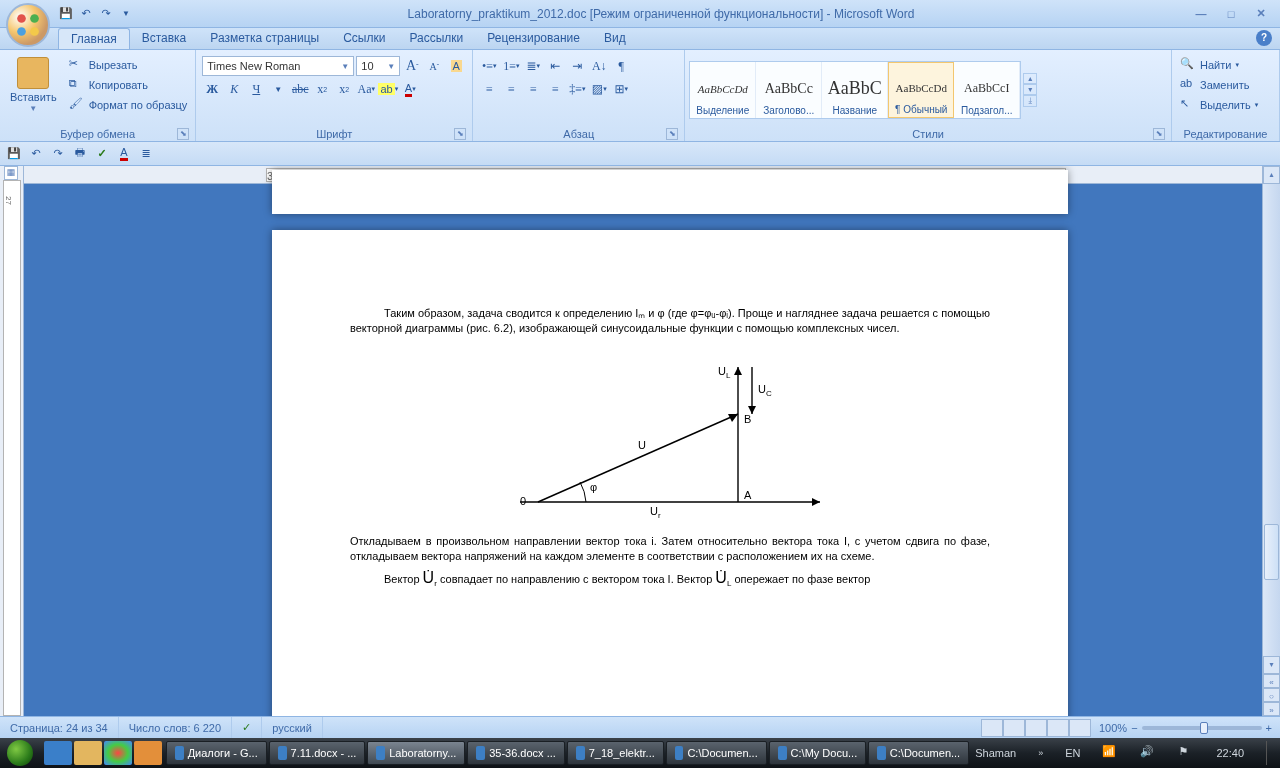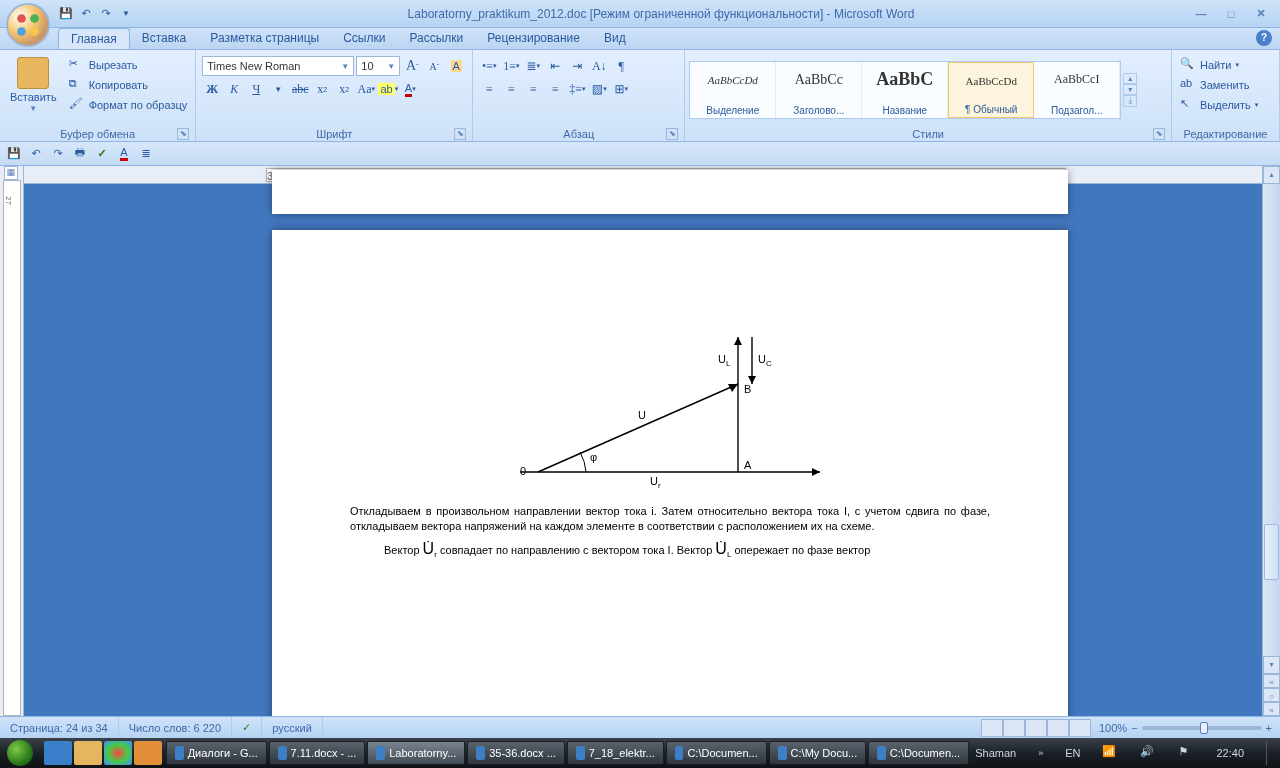--- a/index.html
+++ b/index.html
@@ -26,21 +26,21 @@
 .bigbtn span{color:#2a5a9e;font-size:11px;text-align:center;line-height:1.1}
 .clip-col{display:flex;flex-direction:column;gap:2px;padding-top:4px}
 .clip-row{display:flex;align-items:center;gap:4px;color:#2a5a9e;font-size:11px;padding:1px 4px}
 .clip-row .mi{width:16px;height:16px;display:inline-block}
 .font-col{display:flex;flex-direction:column;gap:3px;padding:4px 2px}
 .font-row{display:flex;gap:2px;align-items:center}
 .combo{background:#fff;border:1px solid #9db7d8;height:20px;display:flex;align-items:center;padding:0 4px;font-size:11px;color:#333}
 .combo .arrow{margin-left:auto;font-size:8px;color:#5a7fba}
 .ribbtn{width:20px;height:20px;border:1px solid transparent;display:flex;align-items:center;justify-content:center;color:#2a5a9e;font-size:12px;font-family:"Times New Roman",serif}
 .styles-gallery{display:flex;border:1px solid #aecbed;background:#fafdff;height:58px}
-.style-item{width:86px;border-right:1px solid #e2ecf8;display:flex;flex-direction:column;align-items:center;justify-content:space-between;padding:2px}
+.style-item{width:66px;border-right:1px solid #e2ecf8;display:flex;flex-direction:column;align-items:center;justify-content:flex-end;padding:2px}
 .style-item.sel{border:1px solid #f3c76f;background:#fdf4dd}
 .style-prev{font-family:"Times New Roman",serif;color:#333;height:32px;display:flex;align-items:center}
 .style-name{font-size:10px;color:#2a5a9e}
 .gal-controls{width:14px;display:flex;flex-direction:column}
 .gal-controls div{flex:1;border:1px solid #aecbed;font-size:8px;text-align:center;color:#5a7fba}
 .edit-col{display:flex;flex-direction:column;gap:2px;padding-top:4px}
 .qat2{height:24px;background:linear-gradient(#d7e7f9,#c5dbf5);display:flex;align-items:center;gap:6px;padding-left:6px;border-bottom:1px solid #8fb5e3}
 .qat2 div{width:16px;height:16px;color:#2a5a9e;display:flex;align-items:center;justify-content:center}
 .workspace{flex:1;background:#2f5f9e;display:flex;position:relative;overflow:hidden}
 .vruler{width:24px;background:#e8eef7;border-right:1px solid #9db7d8;position:relative}
@@ -217,21 +217,21 @@
       <div class="styles-gallery" id="styles-gallery">
           <div class="style-item">
             <div class="style-prev" style="font-size: 11px; font-style: italic;">AaBbCcDd</div>
             <div class="style-name">Выделение</div>
           </div>
           <div class="style-item">
             <div class="style-prev" style="font-size: 14px;">AaBbCc</div>
             <div class="style-name">Заголово...</div>
           </div>
           <div class="style-item">
-            <div class="style-prev" style="font-size: 18px; font-weight: bold;">AaBbC</div>
+            <div class="style-prev" style="font-size: 18px; font-weight: normal;">AaBbC</div>
             <div class="style-name">Название</div>
           </div>
           <div class="style-item sel">
             <div class="style-prev" style="font-size: 11px;">AaBbCcDd</div>
             <div class="style-name">¶ Обычный</div>
           </div>
           <div class="style-item">
             <div class="style-prev" style="font-size: 12px;">AaBbCcI</div>
             <div class="style-name">Подзагол...</div>
           </div>
@@ -307,39 +307,40 @@
           <span style="left: 570px;">12</span>
           <span style="left: 608px;">13</span>
           <span style="left: 646px;">14</span>
           <span style="left: 684px;">15</span>
           <span style="left: 722px;">16</span>
           <span style="left: 760px;">17</span>
         </div>
     </div>
     <div class="page page1"></div>
     <div class="page page2">
+      <p class="indent">Таким образом, задача сводится к определению Iₘ и φ (где φ=φᵤ-φᵢ). Проще и нагляднее задача решается с помощью векторной диаграммы (рис. 6.2), изображающей синусоидальные функции с помощью комплексных чисел.</p>
       <div class="figure">
         <div class="diagram">
           <svg width="360" height="170" viewBox="0 0 360 170">
 
             <line x1="30" y1="150" x2="330" y2="150" stroke="#000" stroke-width="1.4"></line>
             <polygon points="330,150 322,146 322,154" fill="#000"></polygon>
 
             <line x1="248" y1="150" x2="248" y2="15" stroke="#000" stroke-width="1.4"></line>
             <polygon points="248,15 244,23 252,23" fill="#000"></polygon>
 
             <line x1="262" y1="15" x2="262" y2="62" stroke="#000" stroke-width="1.4"></line>
             <polygon points="262,62 258,54 266,54" fill="#000"></polygon>
 
             <line x1="48" y1="150" x2="248" y2="62" stroke="#000" stroke-width="1.4"></line>
             <polygon points="248,62 238,62 242,70" fill="#000"></polygon>
 
             <path d="M 96 150 A 48 48 0 0 0 90 130" stroke="#000" fill="none" stroke-width="1"></path>
           </svg>
-          <span style="position:absolute;left:228px;top:30px"><span>U</span><span class="subscript">L</span></span>
+          <span style="position:absolute;left:228px;top:12px"><span>U</span><span class="subscript">L</span></span>
           <span style="position:absolute;left:268px;top:30px"><span>U</span><span class="subscript">C</span></span>
           <span style="position:absolute;left:254px;top:60px">B</span>
           <span style="position:absolute;left:148px;top:86px">U</span>
           <span style="position:absolute;left:100px;top:128px">φ</span>
           <span style="position:absolute;left:30px;top:142px">0</span>
           <span style="position:absolute;left:160px;top:152px"><span>U</span><span class="subscript">r</span></span>
           <span style="position:absolute;left:254px;top:136px">A</span>
         </div>
       </div>
       <p>Откладываем в произвольном направлении вектор тока i. Затем относительно вектора тока I, с учетом сдвига по фазе, откладываем вектора напряжений на каждом элементе в соответствии с расположением их на схеме.</p>

